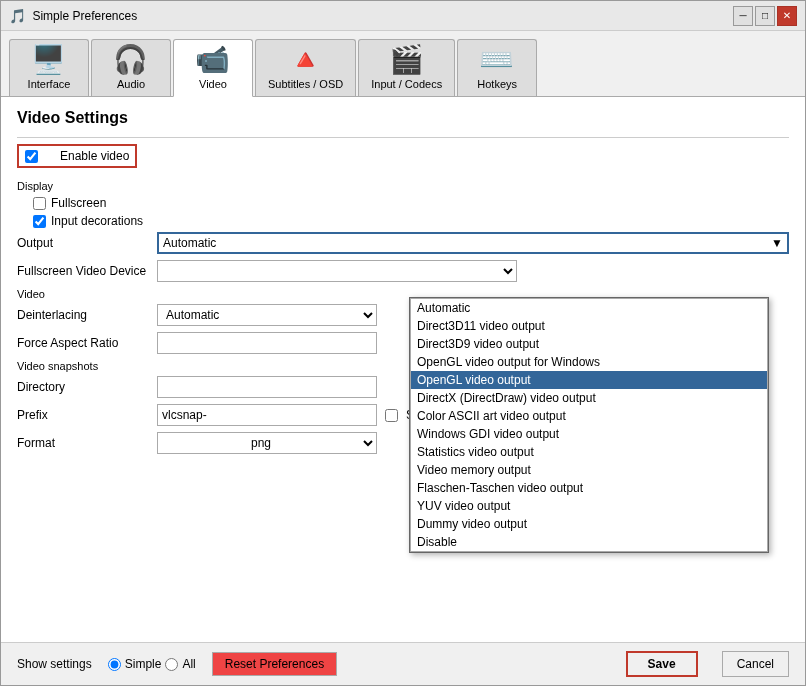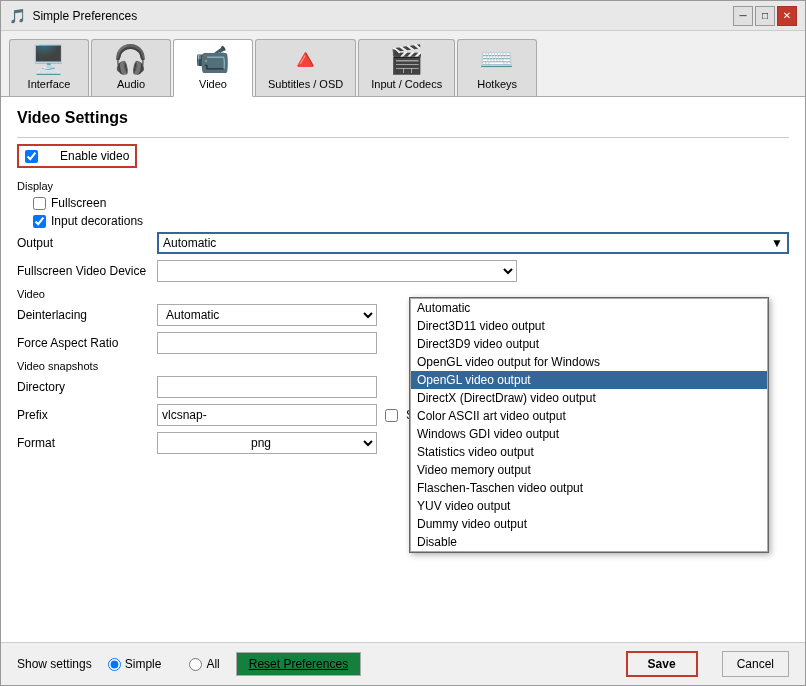--- a/index.html
+++ b/index.html
@@ -207,35 +207,34 @@
       gap: 16px;
       flex-shrink: 0;
     }
     .show-settings-label {
       font-size: 12px;
       color: #000;
     }
     .radio-group {
       display: flex;
       align-items: flex-end;
-      gap: 28px;
+      gap: 4px;
     }
     .radio-item {
       display: flex;
       align-items: center;
       gap: 4px;
       font-size: 12px;
     }
     .reset-btn {
       padding: 4px 12px;
-      background: #15803d;
+      background: #ef4444;
       border: 1px solid #aaa;
       cursor: pointer;
       font-size: 12px;
-      text-decoration: underline;
     }
     .spacer { flex: 1; }
     .action-btns {
       display: flex;
       gap: 24px;
     }
     .save-btn {
       padding: 4px 20px;
       background: #f0f0f0;
       border: 2px solid #c0392b;

